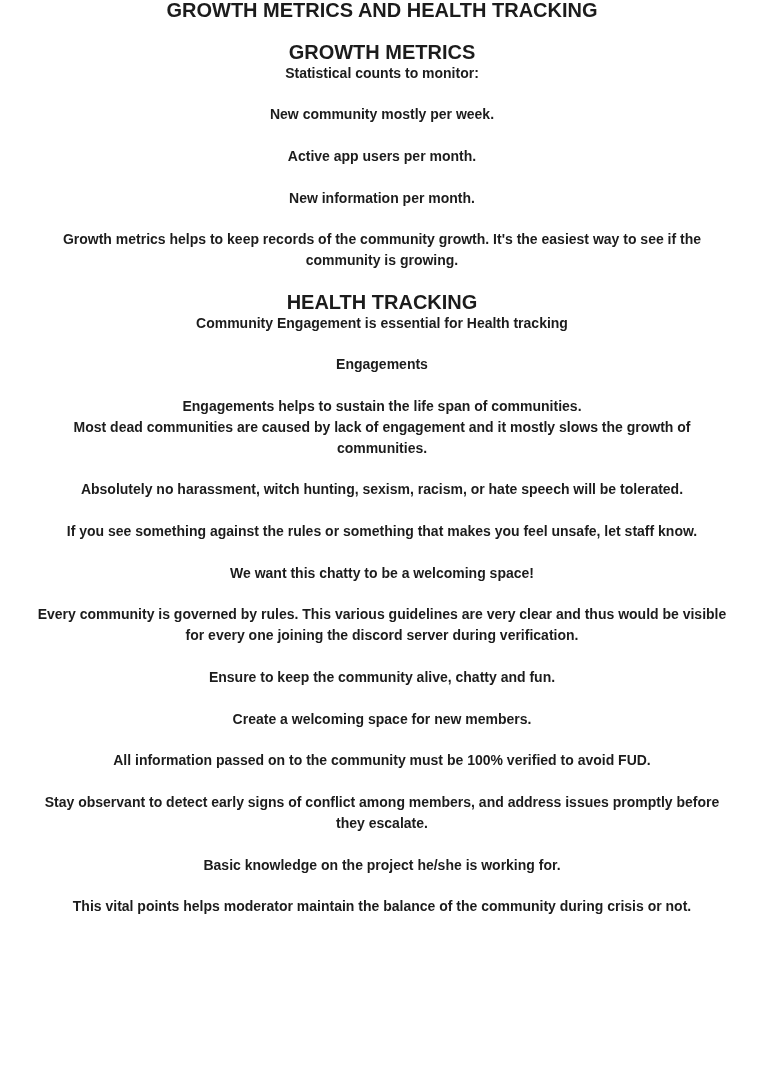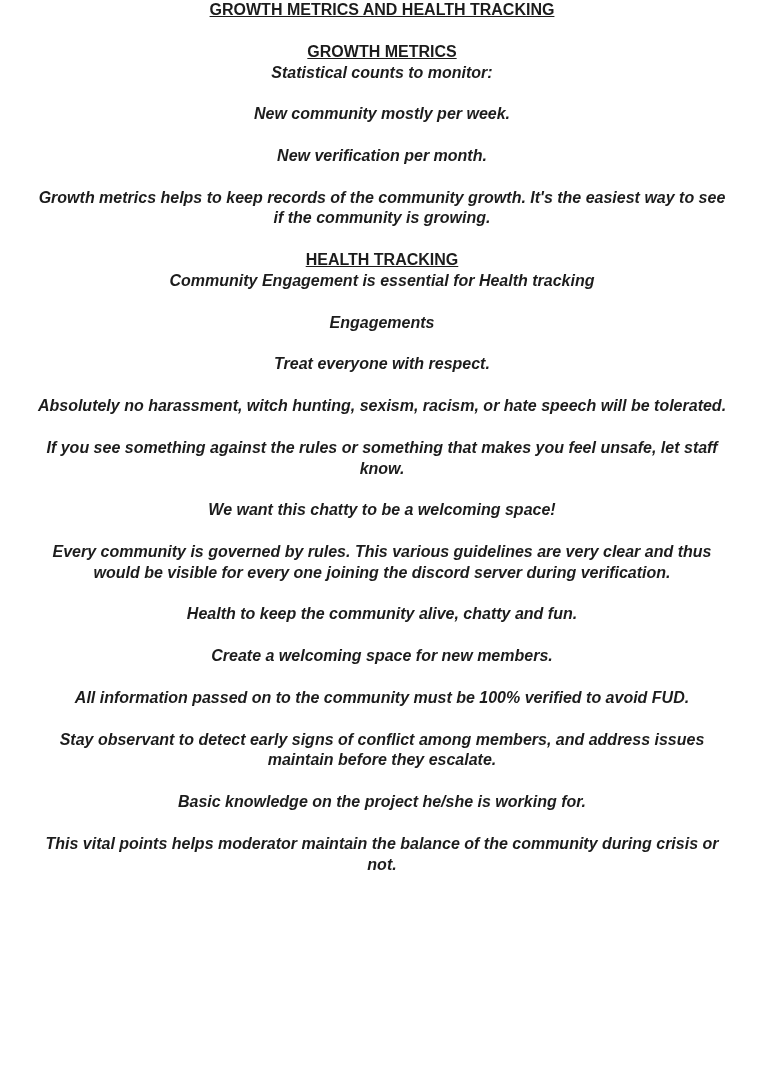--- a/index.html
+++ b/index.html
@@ -21,65 +21,65 @@
     overflow: hidden;
     color: #1c1c1c;
     text-align: center;
     font-weight: 700;
   }
   .line {
     margin: 0;
     line-height: 20.85px;
   }
   .page-title, .heading {
-    font-size: 16px;
-    text-decoration: underline;
+    font-size: 20px;
   }
   .sub, .para {
-    font-size: 16px;
-    font-style: italic;
+    font-size: 14px;
   }
   .para {
     white-space: pre-line; 
   }
   .gap {
     margin-bottom: 20.85px; 
   }
 </style>
 </head>
 <body>
 
 <div class="page">
 
   <p class="line page-title gap">GROWTH METRICS AND HEALTH TRACKING</p>
 
   <div>
     <p class="line heading">GROWTH METRICS</p>
     <p class="line sub gap">Statistical counts to monitor:</p>
     <p class="line para gap">New community mostly per week.</p>
-    <p class="line para gap">New verification per month.</p>
+    <p class="line para gap">Active app users per month.</p>
+    <p class="line para gap">New information per month.</p>
     <p class="line para gap">Growth metrics helps to keep records of the community growth. It's the easiest way to see if the community is growing.</p>
   </div>
 
   <div>
     <p class="line heading">HEALTH TRACKING</p>
     <p class="line sub gap">Community Engagement is essential for Health tracking</p>
     <p class="line para gap">Engagements</p>
+    <p class="line para gap">Engagements helps to sustain the life span of communities.
+Most dead communities are caused by lack of engagement and it mostly slows the growth of communities.</p>
   </div>
 
   <div>
-    <p class="line sub gap">Treat everyone with respect.</p>
     <p class="line para gap">Absolutely no harassment, witch hunting, sexism, racism, or hate speech will be tolerated.</p>
     <p class="line para gap">If you see something against the rules or something that makes you feel unsafe, let staff know.</p>
     <p class="line para gap">We want this chatty to be a welcoming space!</p>
     <p class="line para gap">Every community is governed by rules. This various guidelines are very clear and thus would be visible for every one joining the discord server during verification.</p>
   </div>
 
   <div>
-    <p class="line sub gap">Health to keep the community alive, chatty and fun.</p>
+    <p class="line sub gap">Ensure to keep the community alive, chatty and fun.</p>
     <p class="line para gap">Create a welcoming space for new members.</p>
     <p class="line para gap">All information passed on to the community must be 100% verified to avoid FUD.</p>
-    <p class="line para gap">Stay observant to detect early signs of conflict among members, and address issues maintain before they escalate.</p>
+    <p class="line para gap">Stay observant to detect early signs of conflict among members, and address issues promptly before they escalate.</p>
     <p class="line para gap">Basic knowledge on the project he/she is working for.</p>
     <p class="line para">This vital points helps moderator maintain the balance of the community during crisis or not.</p>
   </div>
 
 </div>
 
 </body></html>

